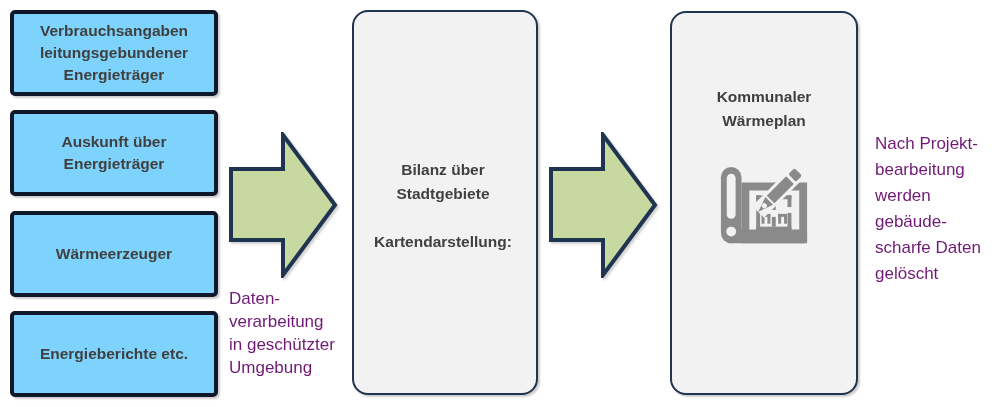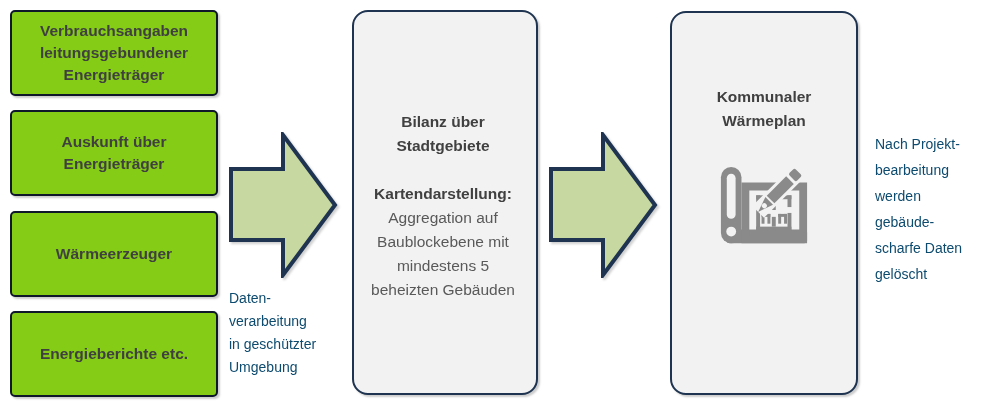--- a/index.html
+++ b/index.html
@@ -15,22 +15,22 @@
     background: #ffffff;
     overflow: hidden;
   }
   
   .input-box {
     position: absolute;
     left: 10px;
     width: 208px;
     height: 86px;
     box-sizing: border-box;
-    background: #84cc16;
-    border: 2px solid #0f172a;
+    background: #7dd3fc;
+    border: 4px solid #0f172a;
     border-radius: 5px;
     box-shadow: 2px 2px 2px rgba(110,110,110,0.35);
     display: flex;
     align-items: center;
     justify-content: center;
     text-align: center;
   }
   .input-box .label {
     font-size: 15.5px;
     font-weight: bold;
@@ -99,22 +99,22 @@
     top: 132px;
     width: 110px;
     height: 146px;
     filter: drop-shadow(2px 2px 1px rgba(120,120,120,0.35));
   }
   .flow-arrow.a1 { left: 228px; }
   .flow-arrow.a2 { left: 548px; }
   
   .annotation {
     position: absolute;
-    color: #0c4a6e;
-    font-size: 14px;
+    color: #701a75;
+    font-size: 17px;
     white-space: pre-line;
   }
   .annotation.left-note {
     left: 229px; top: 287px;
     width: 120px;
     line-height: 23px;
   }
   .annotation.right-note {
     left: 875px; top: 131px;
     width: 123px;
@@ -143,24 +143,20 @@
   </div>
 
   <svg class="flow-arrow a1" viewBox="0 0 110 146">
     <polygon points="3,37 55,37 55,3 107,73 55,143 55,108 3,108" fill="#c7d8a1" stroke="#1f3450" stroke-width="4" stroke-linejoin="miter"></polygon>
   </svg>
 
   <div class="big-box process-box">
     <span class="title">Bilanz über
 Stadtgebiete</span>
     <span class="subtitle">Kartendarstellung:</span>
-    <span class="body">Aggregation auf
-Baublockebene mit
-mindestens 5
-beheizten Gebäuden</span>
   </div>
 
   <svg class="flow-arrow a2" viewBox="0 0 110 146">
     <polygon points="3,37 55,37 55,3 107,73 55,143 55,108 3,108" fill="#c7d8a1" stroke="#1f3450" stroke-width="4" stroke-linejoin="miter"></polygon>
   </svg>
 
   <div class="big-box result-box">
     <span class="title">Kommunaler
 Wärmeplan</span>
     <svg viewBox="0 0 104 96" width="102" height="94">

